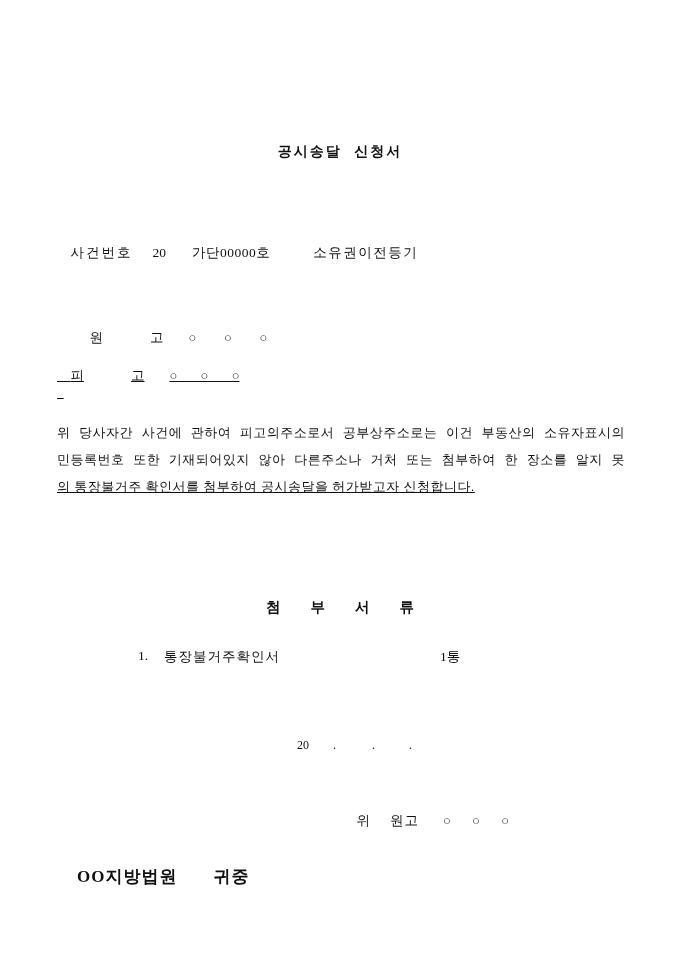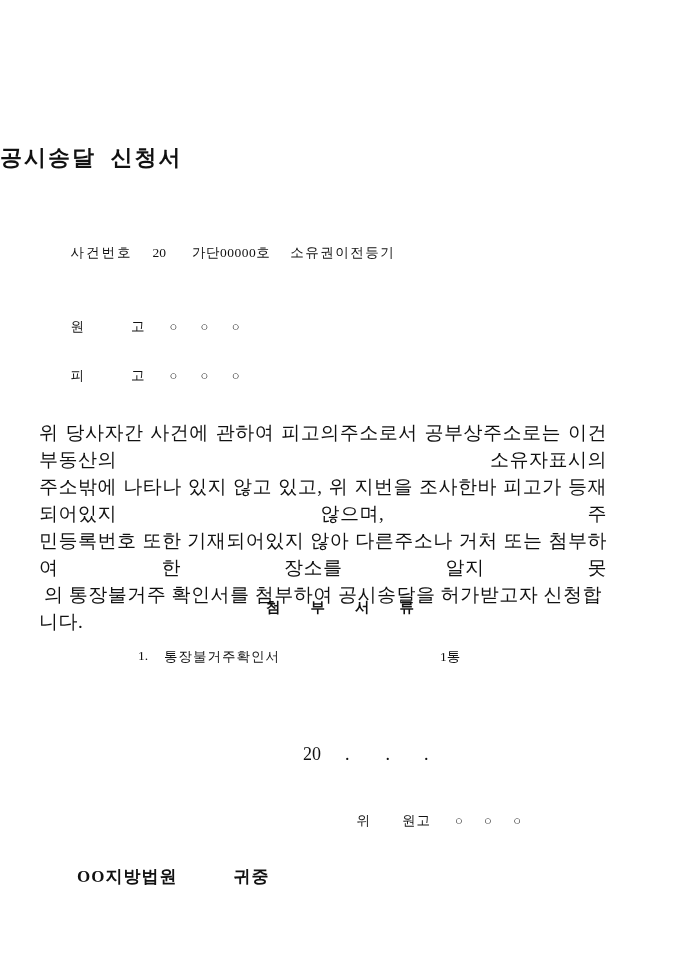--- a/index.html
+++ b/index.html
@@ -10,63 +10,65 @@
     background: #ffffff;
     color: #111111;
     font-family: "Liberation Serif", "DejaVu Serif", serif;
     overflow: hidden;
   }
   .doc-title {
     position: absolute;
     top: 143px;
     left: 0;
     width: 100%;
-    font-size: 22px;
+    text-align: center;
+    font-size: 14px;
     font-weight: bold;
     letter-spacing: 2px;
     word-spacing: 7px;
     white-space: pre;
   }
   .case-line {
     position: absolute;
     top: 228px;
     left: 57px;
     font-size: 13.5px;
     white-space: pre;
   }
   .case-label { letter-spacing: 2px; }
   .case-year { margin-left: 20px; }
   .case-number { margin-left: 26px; letter-spacing: 0.5px; }
-  .case-name { margin-left: 20px; letter-spacing: 1.5px; }
+  .case-name { margin-left: 43px; letter-spacing: 1.5px; }
   .party-line {
     position: absolute;
     left: 57px;
     font-size: 13.5px;
     white-space: pre;
   }
-  .party-plaintiff { top: 302px; }
-  .party-defendant { top: 351px; }
+  .party-plaintiff { top: 314px; font-family: Liberation Mono, monospace; }
+  .party-defendant { top: 351px; text-decoration: underline; }
   .party-role-2 { margin-left: 47px; }
   .party-name { margin-left: 25px; word-spacing: 20px; font-size: 13px; }
   .body-paragraph {
     position: absolute;
     top: 419px;
-    left: 39px;
+    left: 57px;
     width: 568px;
-    font-size: 19px;
+    font-size: 13px;
     line-height: 27px;
     letter-spacing: 0.5px;
   }
   .body-line {
     text-align: justify;
     text-align-last: justify;
   }
   .body-line:last-child {
     text-align: center;
     text-align-last: left;
+    text-decoration: underline;
   }
   .attach-heading {
     position: absolute;
     top: 598px;
     left: 0;
     width: 100%;
     text-align: center;
     font-size: 14.5px;
     font-weight: bold;
     letter-spacing: 30px;
@@ -82,45 +84,45 @@
     height: 20px;
     font-size: 13.5px;
   }
   .attach-item-no { position: absolute; left: 138px; }
   .attach-item-name { position: absolute; left: 164px; letter-spacing: 1px; }
   .attach-item-count { position: absolute; left: 440px; }
   .date-line {
     position: absolute;
     top: 723px;
     left: 285px;
-    font-size: 18px;
+    font-size: 12px;
     white-space: pre;
   }
   .date-dot-1 { margin-left: 24px; }
   .date-dot-2 { margin-left: 36px; }
   .date-dot-3 { margin-left: 34px; }
   .signature-line {
     position: absolute;
     top: 796px;
     left: 343px;
     font-size: 13.5px;
     white-space: pre;
   }
-  .signature-role { margin-left: 32px; letter-spacing: 1px; }
+  .signature-role { margin-left: 20px; letter-spacing: 1px; }
   .signature-name { margin-left: 24px; word-spacing: 18px; font-size: 13px; }
   .court-line {
     position: absolute;
     top: 845px;
     left: 60px;
     font-size: 17px;
     font-weight: bold;
     white-space: pre;
   }
   .court-name { letter-spacing: 1px; }
-  .court-honorific { margin-left: 56px; letter-spacing: 1px; text-align: right; }
+  .court-honorific { margin-left: 36px; letter-spacing: 1px; text-align: right; }
 </style>
 </head>
 <body>
 
 <div class="page">
 
   <div class="doc-title">공시송달 신청서</div>
 
   <div class="case-line">
     <span class="case-label">사건번호</span><span class="case-year">20</span><span class="case-number">가단00000호</span><span class="case-name">소유권이전등기</span>
@@ -129,21 +131,20 @@
   <div class="party-line party-plaintiff">
     <span>원</span><span class="party-role-2">고</span><span class="party-name">○ ○ ○</span>
   </div>
 
   <div class="party-line party-defendant">
     <span>피</span><span class="party-role-2">고</span><span class="party-name">○ ○ ○</span>
   </div>
 
   <div class="body-paragraph">
     <div class="body-line">위 당사자간 사건에 관하여 피고의주소로서 공부상주소로는 이건 부동산의 소유자표시의</div>
-    <div class="body-line">주소밖에 나타나 있지 않고 있고, 위 지번을 조사한바 피고가 등재 되어있지 않으며, 주</div>
     <div class="body-line">민등록번호 또한 기재되어있지 않아 다른주소나 거처 또는 첨부하여 한 장소를 알지 못</div>
     <div class="body-line">의 통장불거주 확인서를 첨부하여 공시송달을 허가받고자 신청합니다.</div>
   </div>
 
   <div class="attach-heading">첨부서류</div>
 
   <div class="attach-item">
     <span class="attach-item-no">1.</span>
     <span class="attach-item-name">통장불거주확인서</span>
     <span class="attach-item-count">1통</span>

